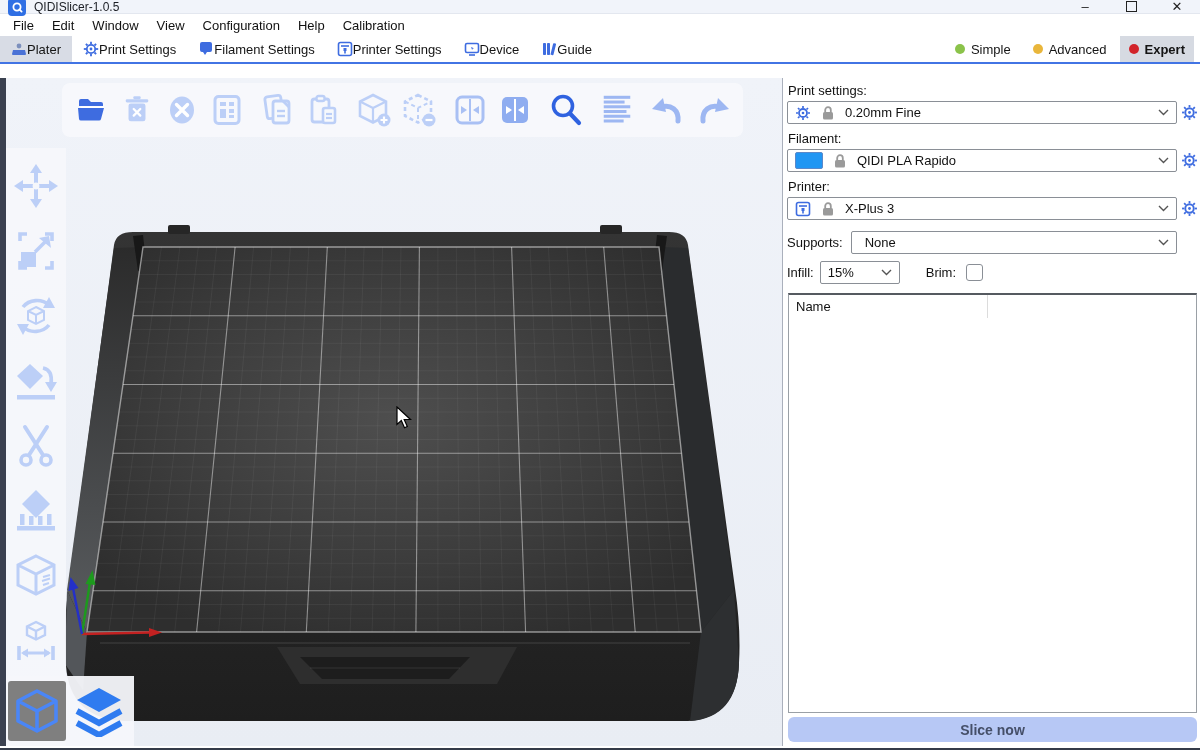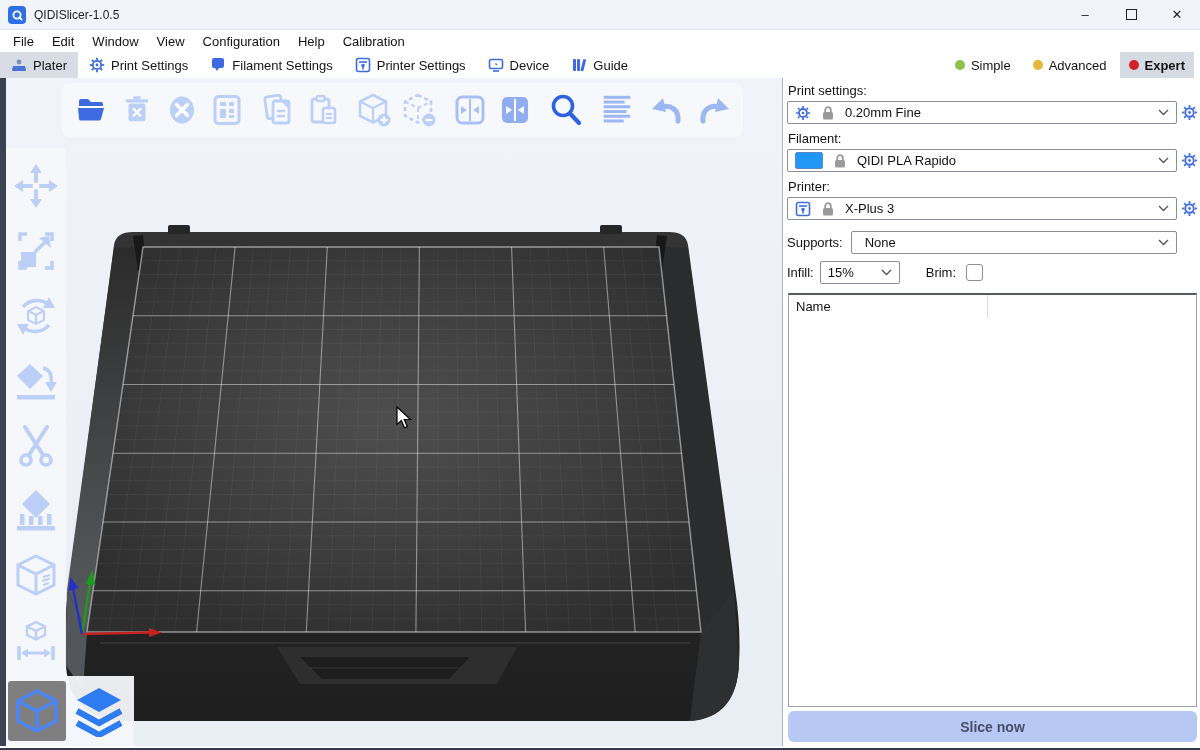--- a/index.html
+++ b/index.html
@@ -1,36 +1,36 @@
 <!DOCTYPE html>
 <html><head>
 <meta charset="utf-8">
 <style>
   html,body{margin:0;padding:0;}
   body{width:1200px;height:750px;overflow:hidden;font-family:"Liberation Sans",sans-serif;
        -webkit-font-smoothing:antialiased;}
   .app{position:relative;width:1200px;height:750px;background:#fff;box-sizing:border-box;
        border-bottom:2px solid #343b49;}
   
-  .titlebar{height:30px;background:#f1f4fa;display:flex;align-items:center;padding-left:8px;
+  .titlebar{height:14px;background:#f1f4fa;display:flex;align-items:center;padding-left:8px;
             border-bottom:1px solid #e3e7ef;box-sizing:border-box;}
   .appicon{width:18px;height:18px;border-radius:4px;background:#2f6fe4;display:flex;
            align-items:center;justify-content:center;margin-right:8px;flex:0 0 auto;}
   .title-text{font-size:12px;color:#1b1e24;}
   .tb-spacer{flex:1;}
   .winbtn{width:46px;height:30px;display:flex;align-items:center;justify-content:center;
           font-size:13px;color:#222;cursor:default;}
   .winbtn .sq{width:9px;height:9px;border:1px solid #222;display:block;}
   
   .menubar{height:22px;background:#fff;display:flex;align-items:center;padding-left:4px;}
   .menu-item{font-size:13px;color:#111;padding:2px 9px;}
   
   .tabbar{height:26px;background:#fff;display:flex;align-items:stretch;
           border-bottom:2px solid #4274e4;box-sizing:content-box;}
-  .tab{display:flex;align-items:center;gap:6px;padding:4px 11px;font-size:13px;color:#141414;}
+  .tab{display:flex;align-items:center;padding:4px 11px;font-size:13px;color:#141414;}
   .tab.active{background:#d8dce5;}
   .tab svg{flex:0 0 auto;}
   .mode-group{margin-left:auto;display:flex;align-items:stretch;gap:4px;margin-right:6px;}
   .mode{display:flex;align-items:center;gap:6px;font-size:13px;color:#141414;padding:0 9px;}
   .mode.active{background:#d6dae2;font-weight:bold;}
   .dot{width:10px;height:10px;border-radius:50%;display:inline-block;}
   
   .main{position:absolute;left:0;top:78px;right:0;bottom:2px;display:flex;}
   
   .viewport{position:relative;width:783px;height:100%;
@@ -76,21 +76,21 @@
   .checkbox{width:15px;height:15px;border:1px solid #8a8f96;border-radius:3px;background:#fff;
             display:inline-block;margin-left:4px;}
   .obj-list{margin:9px 3px 0 1px;flex:1;border:1px solid #9aa0a6;border-top:2px solid #555a60;
             background:#fff;display:flex;flex-direction:column;gap:20px;}
   .list-header{display:flex;height:23px;align-items:center;flex:0 0 auto;}
   .col-name{width:198px;padding-left:7px;box-sizing:border-box;}
   .col-extruder{width:30px;height:100%;border-left:1px solid #dcdcdc;}
   .col-editing{flex:1;height:100%;border-left:1px solid #dcdcdc;display:flex;
                align-items:center;justify-content:center;}
   .list-body{flex:1;}
-  .slice-btn{margin:4px 3px 4px 1px;height:31px;background:#b7c8f5;border-radius:6px;
+  .slice-btn{margin:4px 3px 4px 1px;height:25px;background:#b7c8f5;border-radius:6px;
              display:flex;align-items:center;justify-content:center;font-weight:bold;
              color:#454f68;font-size:14px;}
   .ic{display:block;}
 </style>
 </head>
 <body>
 
 <div class="app">
 
   <div class="titlebar">

